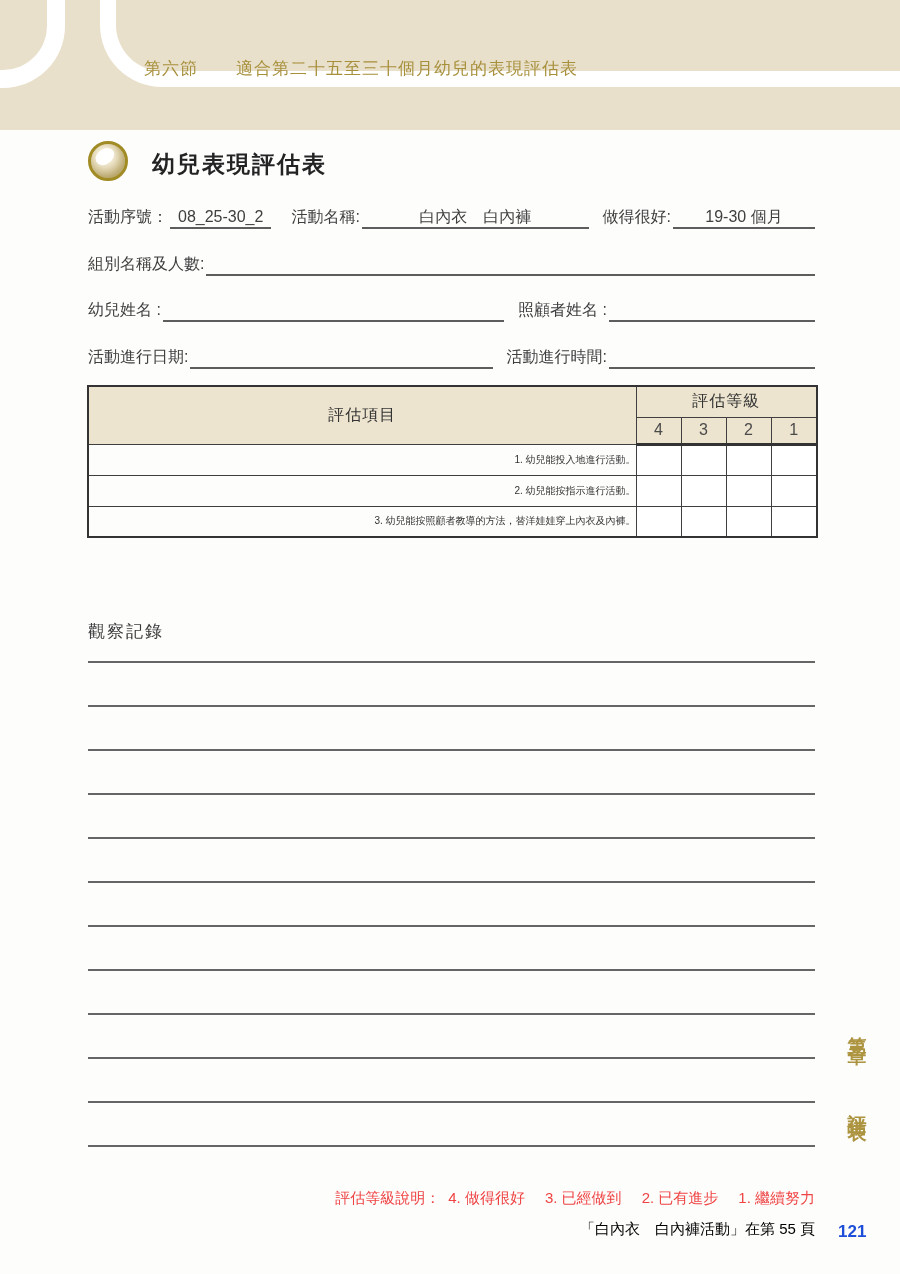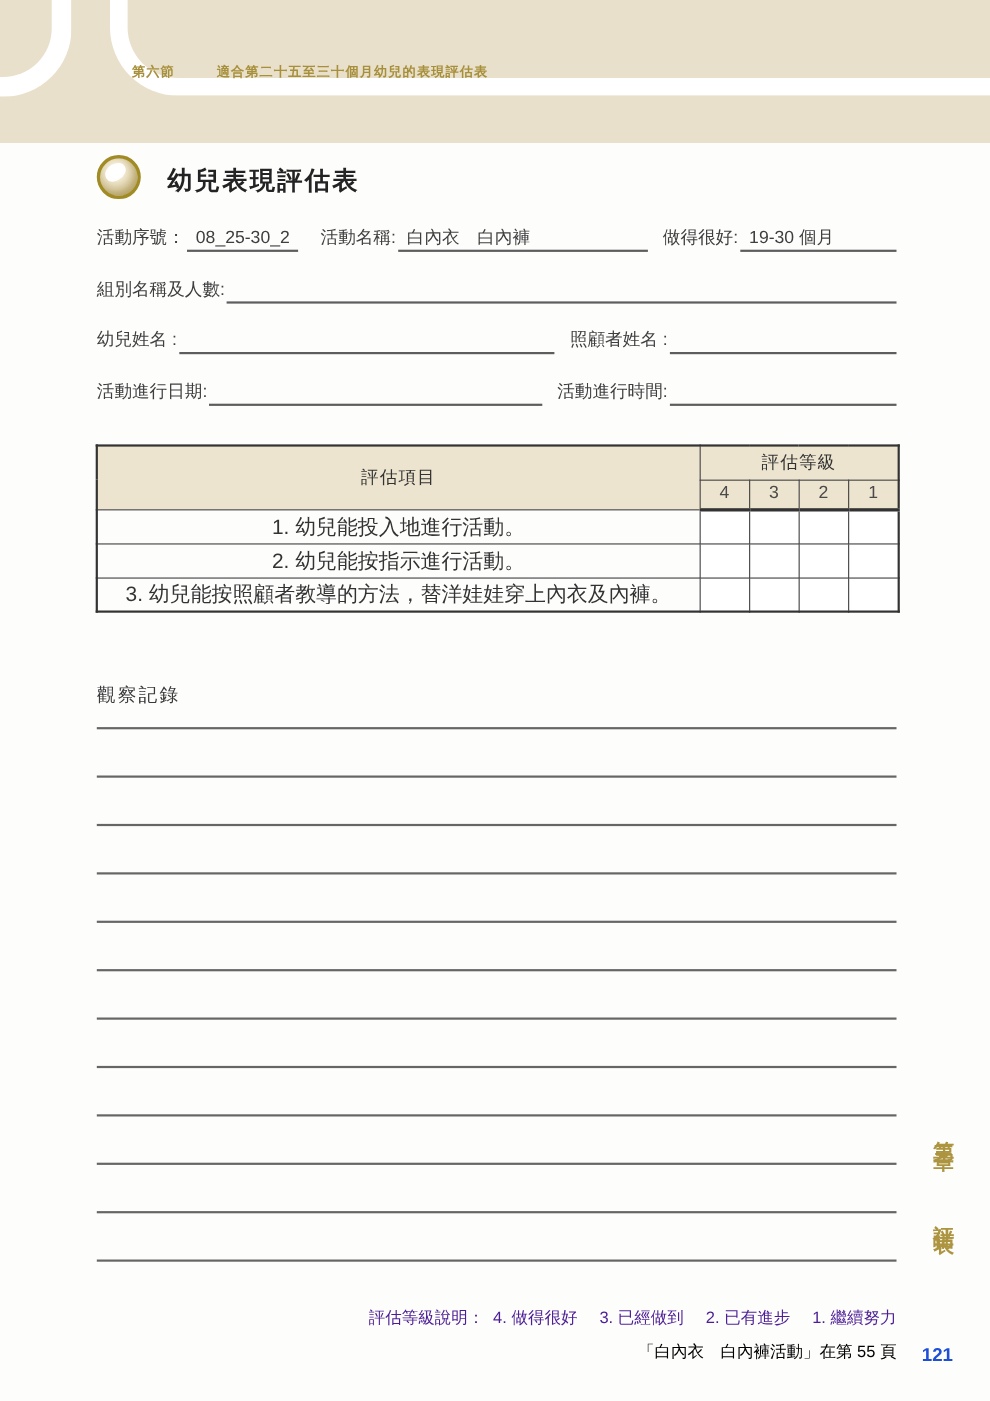--- a/index.html
+++ b/index.html
@@ -22,21 +22,21 @@
     position:absolute;left:-20px;top:-24px;width:85px;height:112px;
     border-right:18px solid #fff;border-bottom:18px solid #fff;
     border-bottom-right-radius:62px;
   }
   .corner-inner{
     position:absolute;left:100px;top:-24px;width:820px;height:111px;
     border-left:16px solid #fff;border-bottom:16px solid #fff;
     border-bottom-left-radius:62px;
   }
   .section-header{
-    position:absolute;left:120px;top:57px;font-size:12px;font-weight:bold;
+    position:absolute;left:144px;top:57px;font-size:17px;font-weight:normal;
     color:var(--accent);letter-spacing:1px;white-space:nowrap;
   }
   .section-header .sec-title{margin-left:38px;}
   
   .bead{
     position:absolute;left:88px;top:141px;width:40px;height:40px;border-radius:50%;
     border:3px solid #a18b25;
     background:radial-gradient(circle at 42% 35%, #ffffff 0%, #f6f0dd 20%, #ddd0aa 48%, #d5c69c 68%, #c5b177 92%, #ab9344 100%);
     box-shadow:inset -3px -4px 5px rgba(130,105,15,.30);
   }
@@ -47,53 +47,53 @@
   .page-title{
     position:absolute;left:152px;top:149px;font-size:23px;font-weight:600;
     color:#232323;letter-spacing:2px;white-space:nowrap;
   }
   
   .form-row{
     position:absolute;left:88px;width:727px;display:flex;align-items:stretch;
     font-size:16px;color:#3f3f3f;white-space:nowrap;height:23px;line-height:21px;
   }
   .fill{border-bottom:2px solid var(--line);}
-  .val{border-bottom:2px solid var(--line);text-align:left;padding:0 8px;}
+  .val{border-bottom:2px solid var(--line);text-align:center;padding:0 8px;}
   .grow{flex:1;}
   .lbl{padding-right:2px;text-align:center;}
   .ml{margin-left:14px;}
   
   table.assess{
-    position:absolute;left:87px;top:404px;width:729px;border-collapse:collapse;
+    position:absolute;left:87px;top:385px;width:729px;border-collapse:collapse;
     font-size:15.5px;color:#333;table-layout:fixed;
   }
   table.assess th,table.assess td{border:1px solid #3f3f3f;padding:0;}
   table.assess{border:2px solid #333;}
   th.item-head{background:var(--tablehead);font-weight:normal;font-size:16px;letter-spacing:1px;}
   th.rating-head{background:var(--tablehead);font-weight:normal;font-size:16px;height:31px;letter-spacing:1px;}
   th.level{background:var(--tablehead);font-weight:normal;font-size:16px;height:27px;color:#4a4a4a;}
   thead tr.level-row th{border-bottom:3px solid #333;}
   th.item-head{border-bottom:3px solid #333;}
-  td.item{height:31px;text-align:center;padding-left:10px;font-size:19px;}
+  td.item{height:31px;text-align:right;padding-left:10px;font-size:10px;}
   td.slot{background:#fff;}
   
   .obs-label{position:absolute;left:88px;top:620px;font-size:17px;color:#3a3a3a;letter-spacing:2px;}
   .obs-lines{position:absolute;left:88px;top:619px;width:727px;}
   .obs-line{height:44px;border-bottom:2px solid #666;}
   
   .side-vert{
     position:absolute;left:844px;writing-mode:vertical-rl;
     font-size:19px;font-weight:600;color:#ad9440;letter-spacing:4px;
   }
   .side-chapter{top:1022px;}
   .side-label{top:1098px;}
   
   .footer-legend{
     position:absolute;left:88px;top:1189px;width:727px;text-align:right;
-    font-size:15px;color:#4c1d95;white-space:nowrap;
+    font-size:15px;color:#ef4444;white-space:nowrap;
   }
   .footer-legend .item{margin-left:20px;}
   .footer-ref{
     position:absolute;left:88px;top:1220px;width:727px;text-align:right;
     font-size:15px;color:#000000;
   }
   .page-number{
     position:absolute;left:838px;top:1222px;font-size:17px;font-weight:bold;color:#1d4ed8;
   }
 </style>

